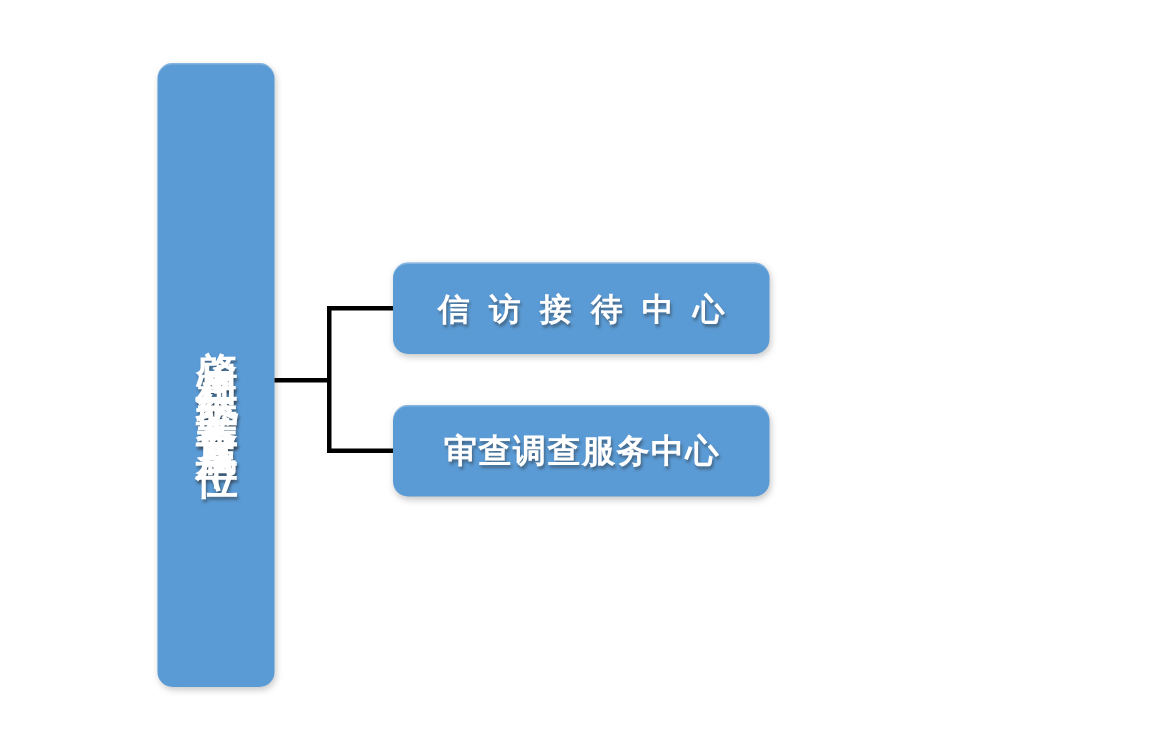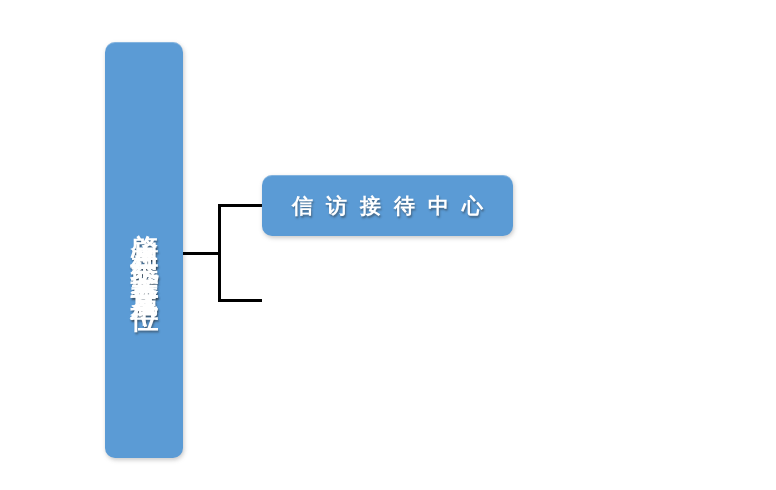--- a/index.html
+++ b/index.html
@@ -79,14 +79,17 @@
 
   <div class="connector" id="connector-stem"></div>
   <div class="connector" id="connector-vertical"></div>
   <div class="connector" id="connector-branch-1"></div>
   <div class="connector" id="connector-branch-2"></div>
 
   <div class="node" id="child-node-1">
     <span>信访接待中心</span>
   </div>
 
+  <div class="node" id="child-node-2">
+    <span>审查调查服务中心</span>
+  </div>
 
 </div>
 
 </body></html>

